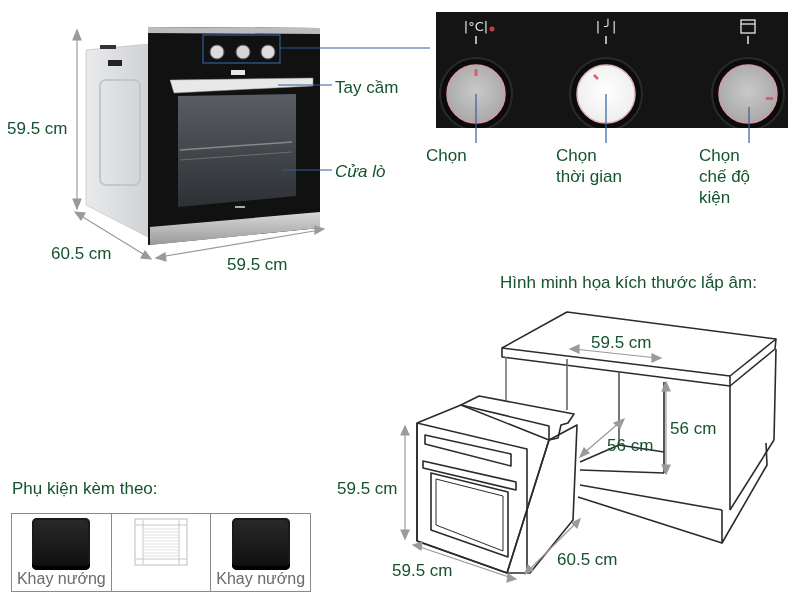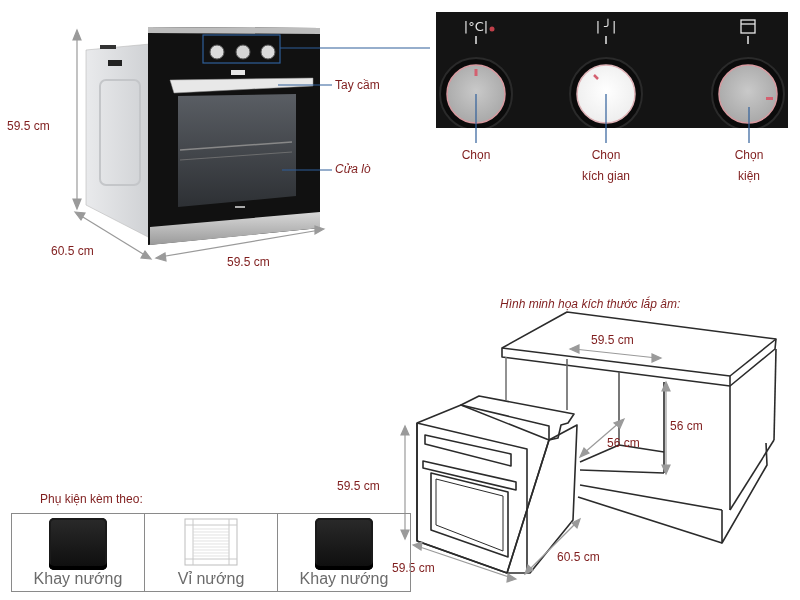--- a/index.html
+++ b/index.html
@@ -1,22 +1,22 @@
 <!DOCTYPE html>
 <html><head>
 <meta charset="utf-8">
 <style>
   html, body { margin:0; padding:0; background:#ffffff; }
   body { width:800px; height:600px; position:relative; overflow:hidden;
          font-family:"Liberation Sans", sans-serif; color:#666; }
   .abs { position:absolute; }
-  .lbl { position:absolute; font-size:12px; color:#7f1d1d; white-space:nowrap; line-height:1; }
-  .lbl-c { text-align:center; line-height:21px; white-space:normal; }
+  .lbl { position:absolute; font-size:17px; color:#14532d; white-space:nowrap; line-height:1; }
+  .lbl-c { text-align:left; line-height:21px; white-space:normal; }
   svg { position:absolute; left:0; top:0; }
-  .acc-box { position:absolute; left:11px; top:513px; width:400px; height:79px;
+  .acc-box { position:absolute; left:11px; top:513px; width:300px; height:79px;
              border:1px solid #8a8a8a; display:flex; box-sizing:border-box; }
   .acc-cell { flex:1; position:relative; border-right:1px solid #8a8a8a; }
   .acc-cell:last-child { border-right:none; }
   .acc-cell .acc-label { position:absolute; left:0; right:0; bottom:3px; text-align:center;
              font-size:16px; color:#6b6b6b; }
   .tray { position:absolute; left:50%; top:4px; width:58px; height:52px; margin-left:-29px;
           background:linear-gradient(#2a2a2a,#0d0d0d); border-radius:5px;
           box-shadow: inset 0 -4px 0 #000, inset 0 0 0 2px #1a1a1a; }
   .rack { position:absolute; left:50%; top:3px; width:56px; height:52px; margin-left:-28px; }
 </style>
@@ -141,28 +141,29 @@
     <line x1="606" y1="128" x2="606" y2="143"></line>
     <line x1="749" y1="128" x2="749" y2="143"></line>
   </g>
 </svg>
 
 <div class="lbl lbl-c" style="left:426px;top:145px;width:100px;">
   <div>Chọn</div>
 </div>
 <div class="lbl lbl-c" style="left:556px;top:145px;width:100px;">
   <div>Chọn</div>
-  <div>kích gian</div>
+  <div>thời gian</div>
 </div>
 <div class="lbl lbl-c" style="left:699px;top:145px;width:100px;">
   <div>Chọn</div>
+  <div>chế độ</div>
   <div>kiện</div>
 </div>
 
-<span class="lbl" style="left:500px;top:298px;font-style:italic;">Hình minh họa kích thước lắp âm:</span>
+<span class="lbl" style="left:500px;top:274px;">Hình minh họa kích thước lắp âm:</span>
 
 <svg width="800" height="600">
   <g fill="none" stroke="#2b2b2b" stroke-width="1.6" stroke-linejoin="round">
 
     <polygon points="502,348 567,312 776,339 775,349 730,386 502,357"></polygon>
     <line x1="502" y1="348" x2="730" y2="376"></line>
     <line x1="730" y1="376" x2="776" y2="339"></line>
     <line x1="730" y1="376" x2="730" y2="386"></line>
 
     <line x1="730" y1="386" x2="730" y2="510"></line>
@@ -215,21 +216,21 @@
   </g>
 </svg>
 
 <span class="lbl" style="left:591px;top:334px;">59.5 cm</span>
 <span class="lbl" style="left:670px;top:420px;">56 cm</span>
 <span class="lbl" style="left:607px;top:437px;">56 cm</span>
 <span class="lbl" style="left:337px;top:480px;">59.5 cm</span>
 <span class="lbl" style="left:392px;top:562px;">59.5 cm</span>
 <span class="lbl" style="left:557px;top:551px;">60.5 cm</span>
 
-<span class="lbl" style="left:12px;top:493px;margin-left:28px;">Phụ kiện kèm theo:</span>
+<span class="lbl" style="left:12px;top:480px;">Phụ kiện kèm theo:</span>
 <div class="acc-box">
   <div class="acc-cell">
     <div class="tray"></div>
     <div class="acc-label">Khay nướng</div>
   </div>
   <div class="acc-cell">
     <svg class="rack" width="56" height="52" viewBox="0 0 56 52" style="left:50%;top:3px;">
       <rect x="2" y="2" width="52" height="46" fill="none" stroke="#bdbdbd" stroke-width="1"></rect>
       <line x1="10" y1="2" x2="10" y2="48" stroke="#c8c8c8"></line>
       <line x1="46" y1="2" x2="46" y2="48" stroke="#c8c8c8"></line>
@@ -241,19 +242,18 @@
         <line x1="10" y1="18" x2="46" y2="18"></line>
           <line x1="10" y1="21" x2="46" y2="21"></line>
         <line x1="10" y1="24" x2="46" y2="24"></line>
           <line x1="10" y1="27" x2="46" y2="27"></line>
         <line x1="10" y1="30" x2="46" y2="30"></line>
           <line x1="10" y1="33" x2="46" y2="33"></line>
         <line x1="10" y1="36" x2="46" y2="36"></line>
           <line x1="10" y1="39" x2="46" y2="39"></line>
       </g>
     </svg>
-    <div class="acc-label">Vỉ nướng</div>
   </div>
   <div class="acc-cell">
     <div class="tray"></div>
     <div class="acc-label">Khay nướng</div>
   </div>
 </div>
 
 </body></html>

